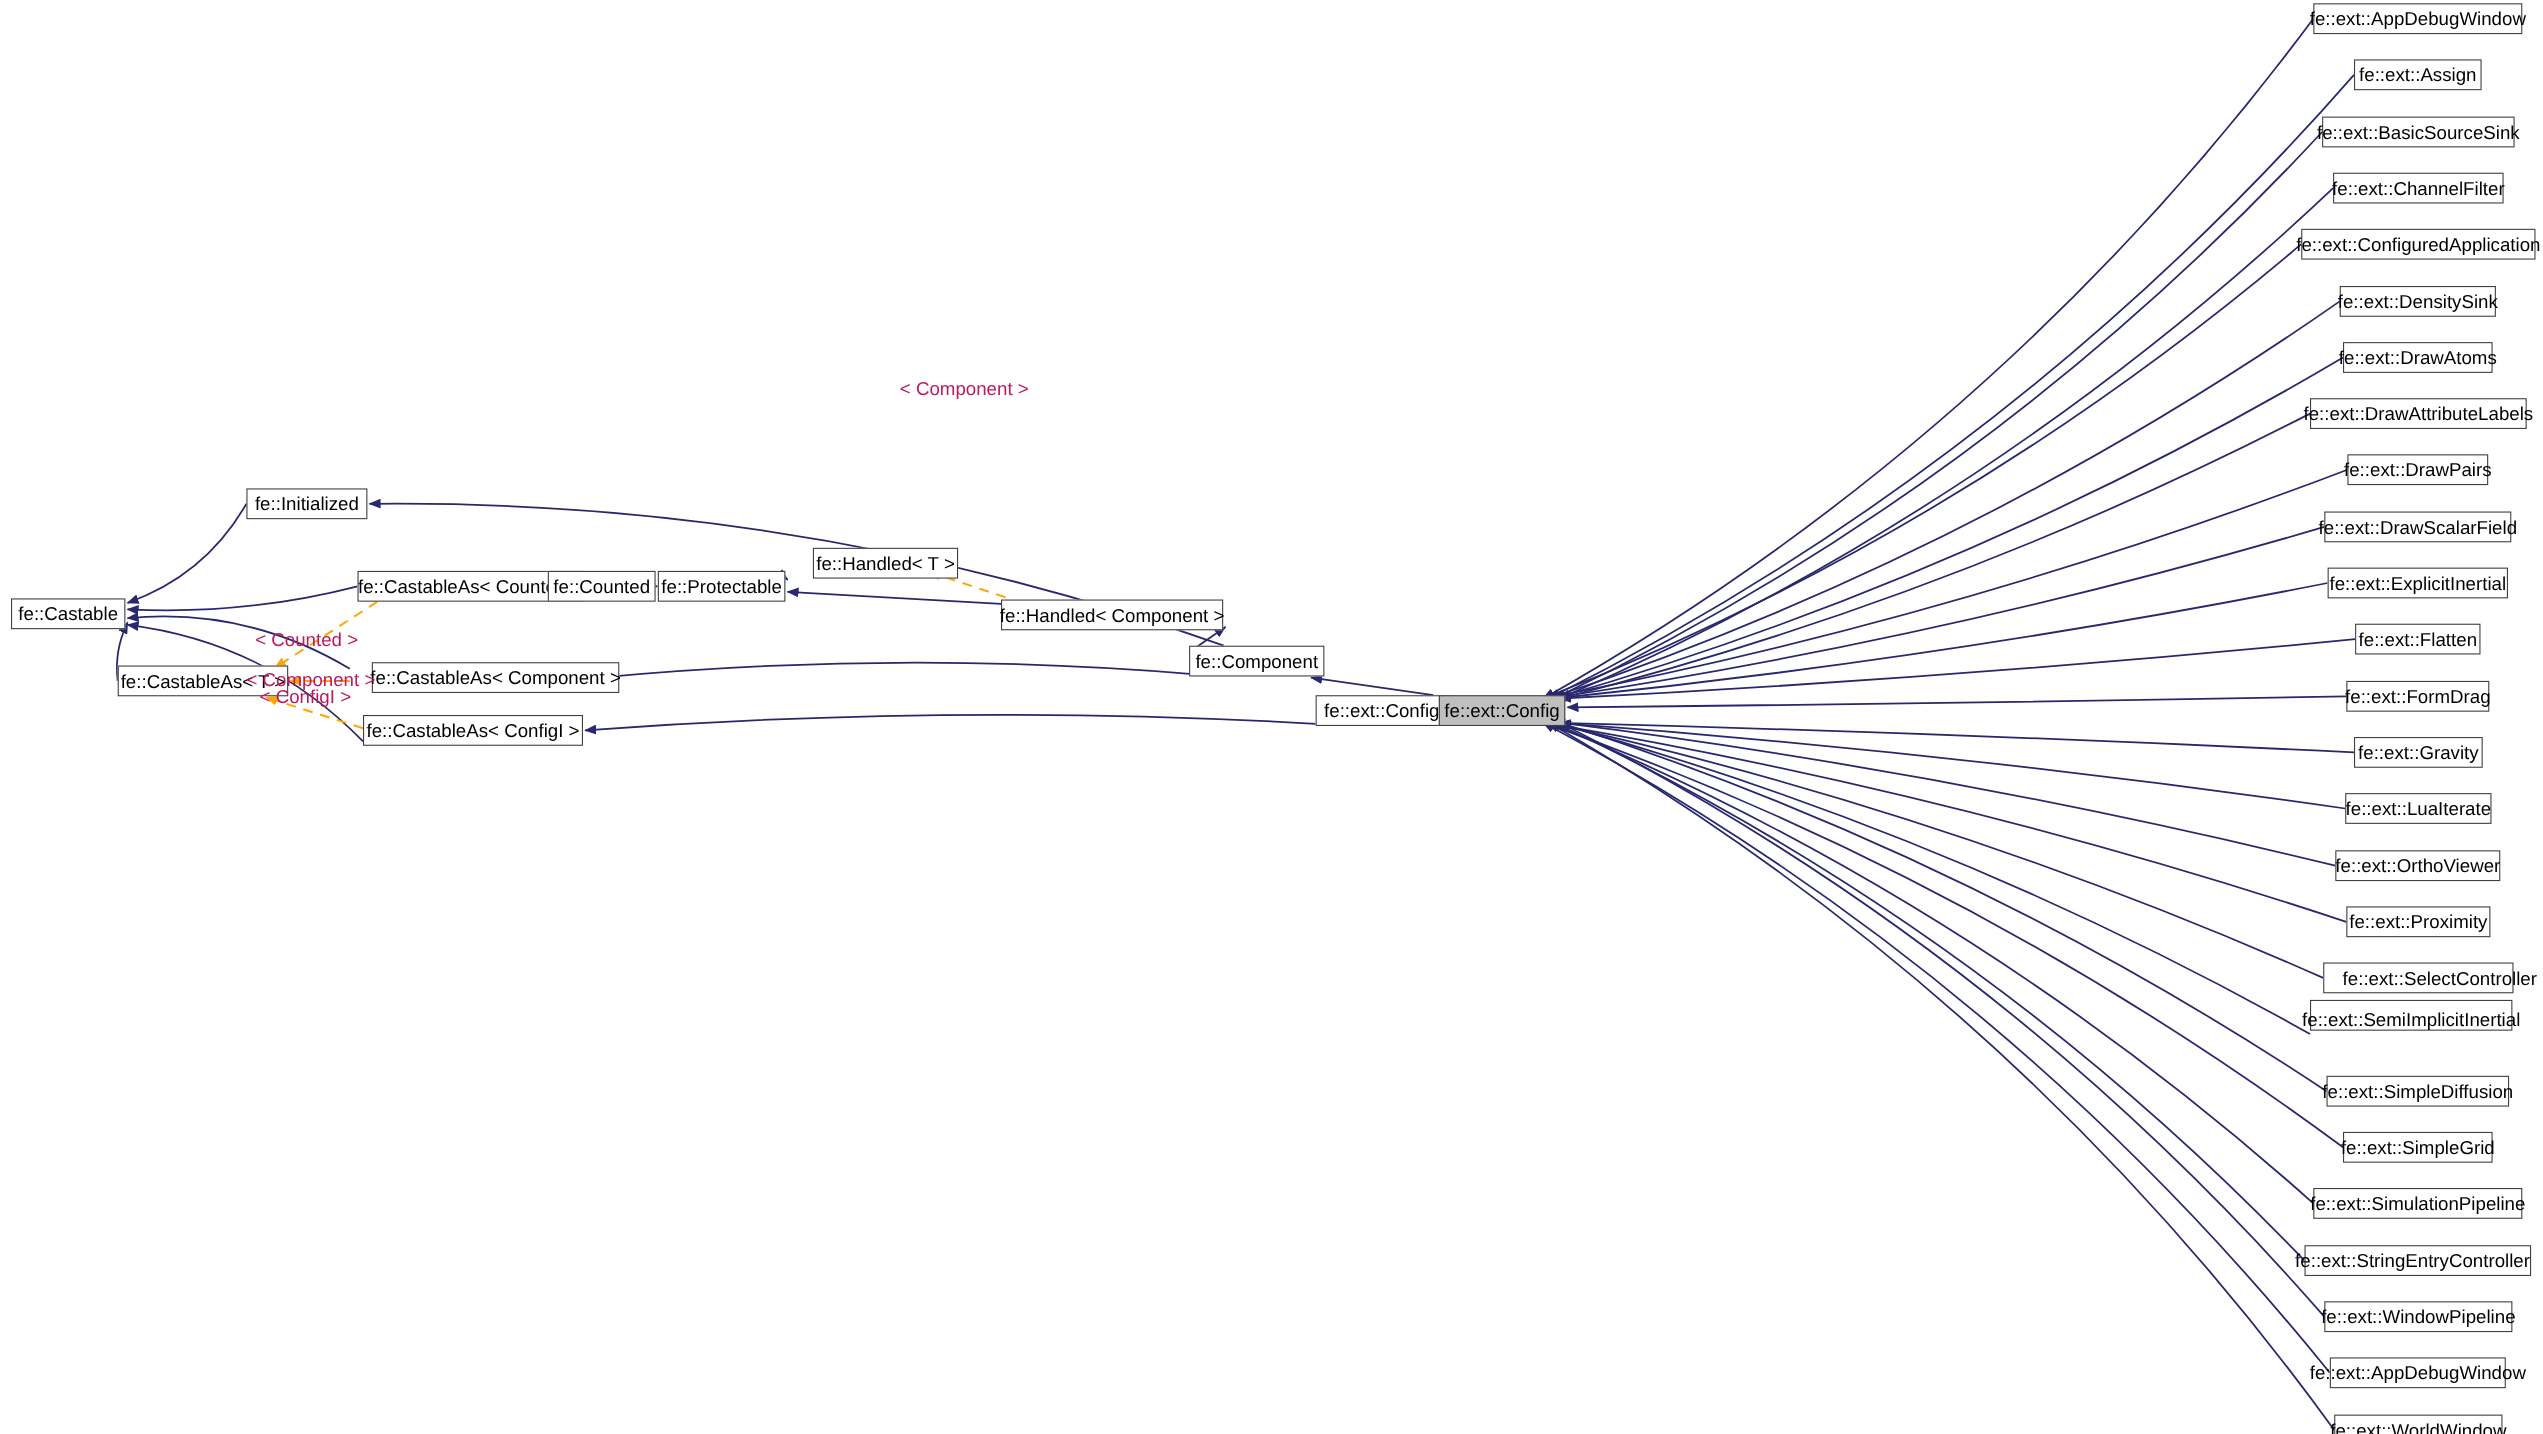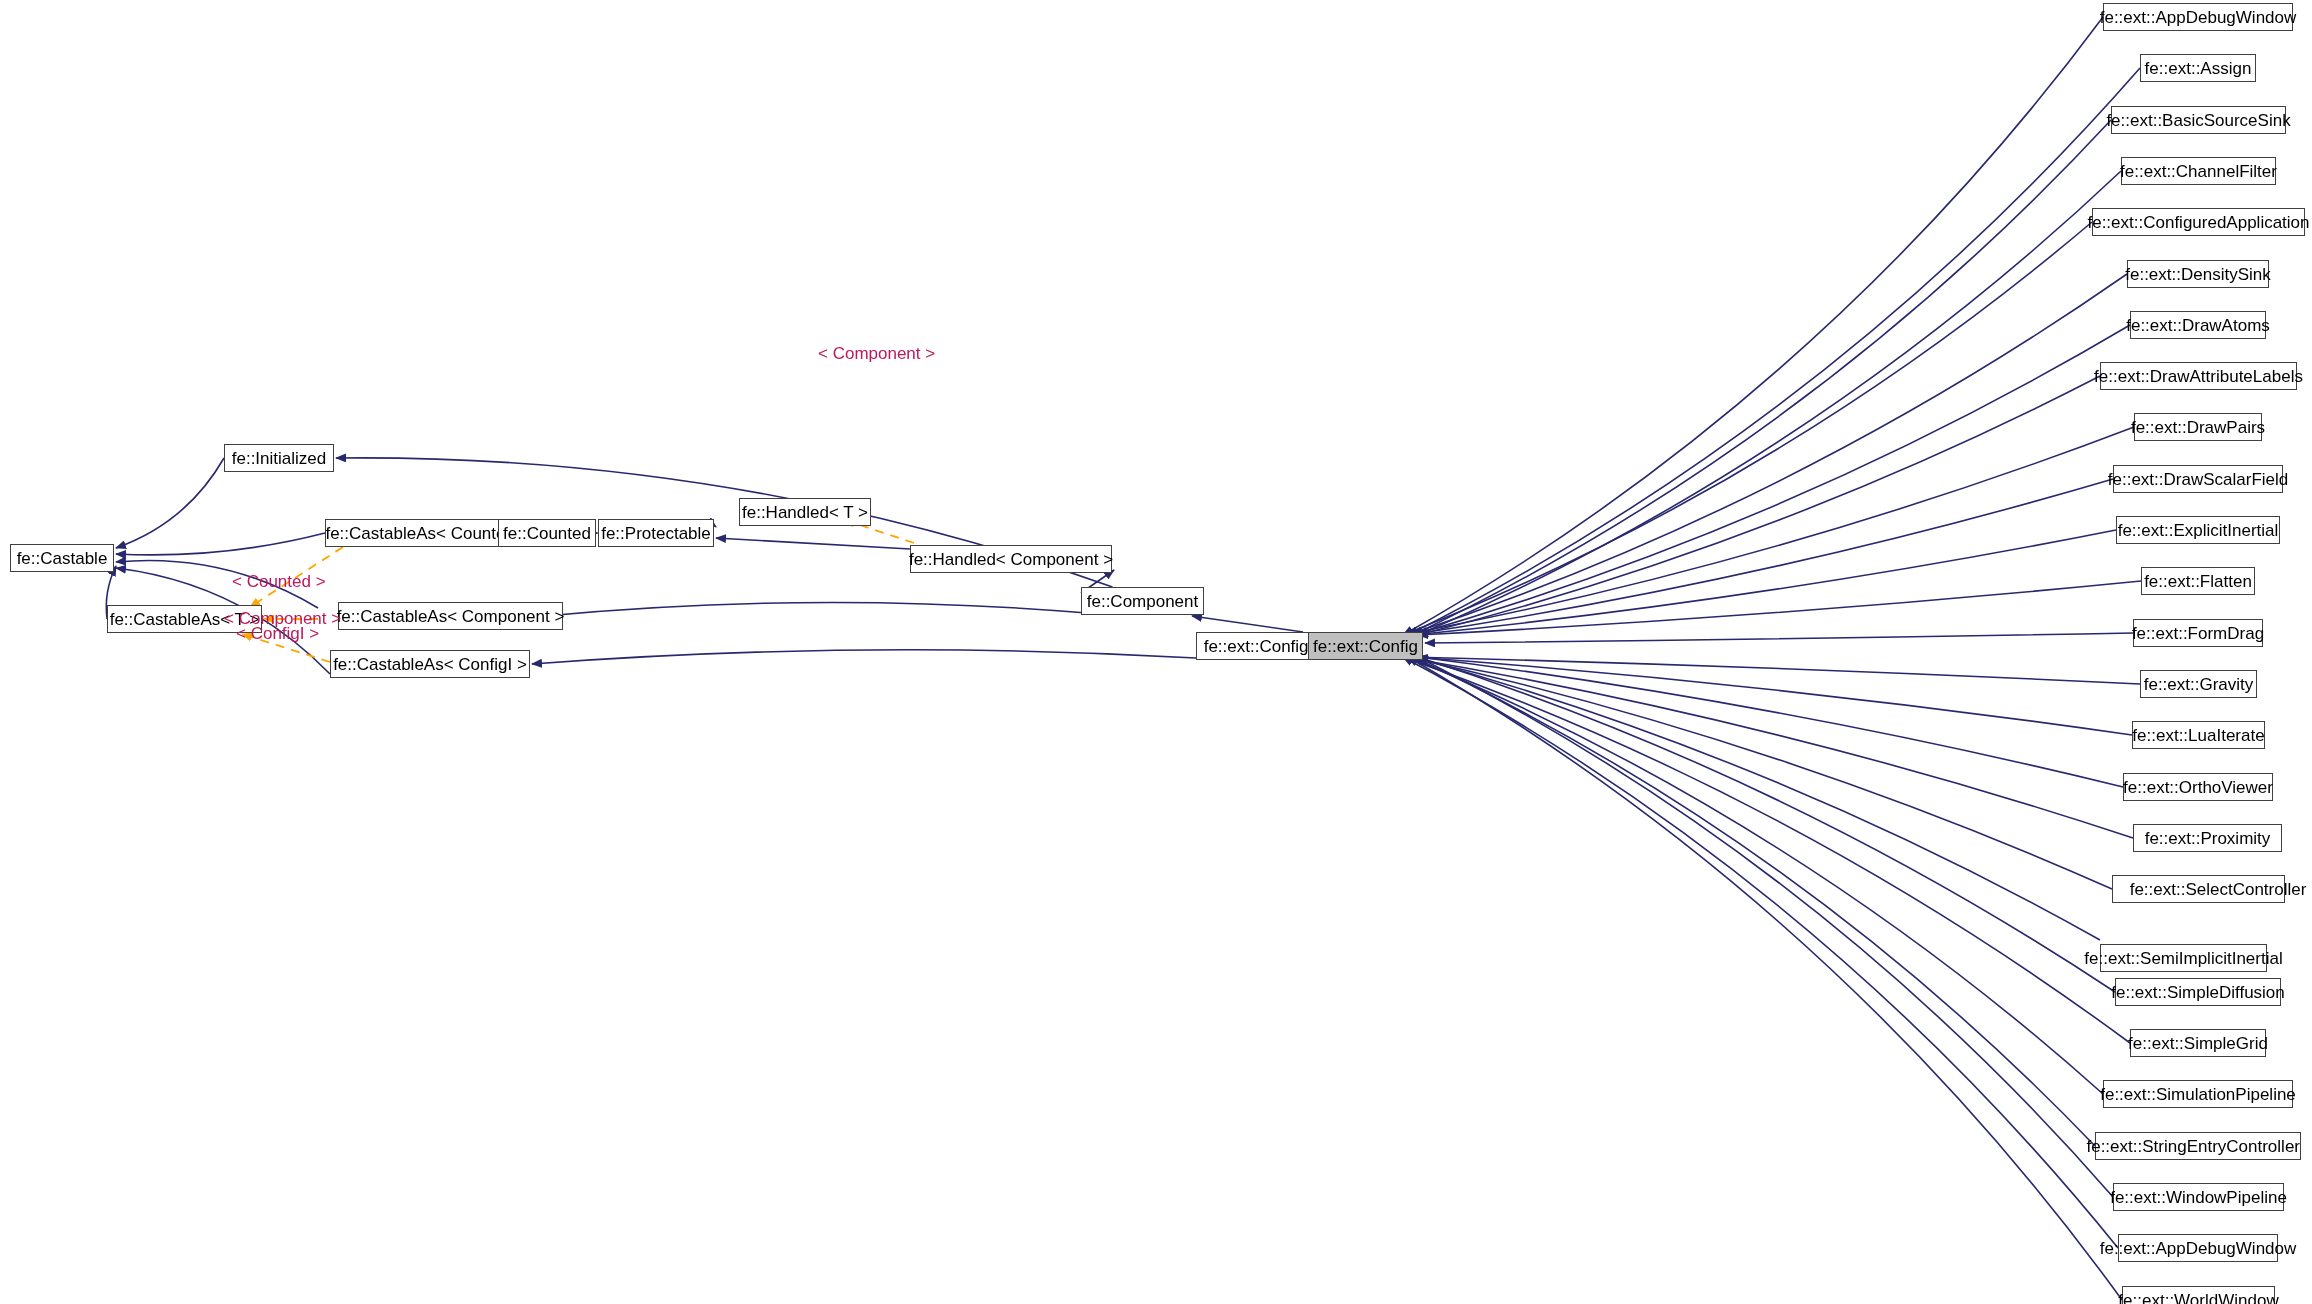--- a/index.html
+++ b/index.html
@@ -195,27 +195,27 @@
     </div>
     <div class="node" style="left: 2140px; top: 670px; width: 117px; height: 28px;">
       <span>fe::ext::Gravity</span>
     </div>
     <div class="node" style="left: 2132px; top: 721px; width: 133px; height: 28px;">
       <span>fe::ext::LuaIterate</span>
     </div>
     <div class="node" style="left: 2123px; top: 773px; width: 150px; height: 28px;">
       <span>fe::ext::OrthoViewer</span>
     </div>
-    <div class="node" style="left: 2133px; top: 824px; width: 149px; height: 28px; align-items: center;">
+    <div class="node" style="left: 2133px; top: 824px; width: 131px; height: 28px; align-items: center;">
       <span>fe::ext::Proximity</span>
     </div>
     <div class="node" style="left: 2112px; top: 875px; width: 173px; height: 28px; padding-left: 39px;">
       <span>fe::ext::SelectController</span>
     </div>
-    <div class="node" style="left: 2100px; top: 944px; width: 167px; height: 28px;">
+    <div class="node" style="left: 2100px; top: 909px; width: 184px; height: 28px; align-items: flex-end;">
       <span>fe::ext::SemiImplicitInertial</span>
     </div>
     <div class="node" style="left: 2115px; top: 978px; width: 166px; height: 28px;">
       <span>fe::ext::SimpleDiffusion</span>
     </div>
     <div class="node" style="left: 2130px; top: 1029px; width: 136px; height: 28px;">
       <span>fe::ext::SimpleGrid</span>
     </div>
     <div class="node" style="left: 2103px; top: 1080px; width: 190px; height: 28px;">
       <span>fe::ext::SimulationPipeline</span>

